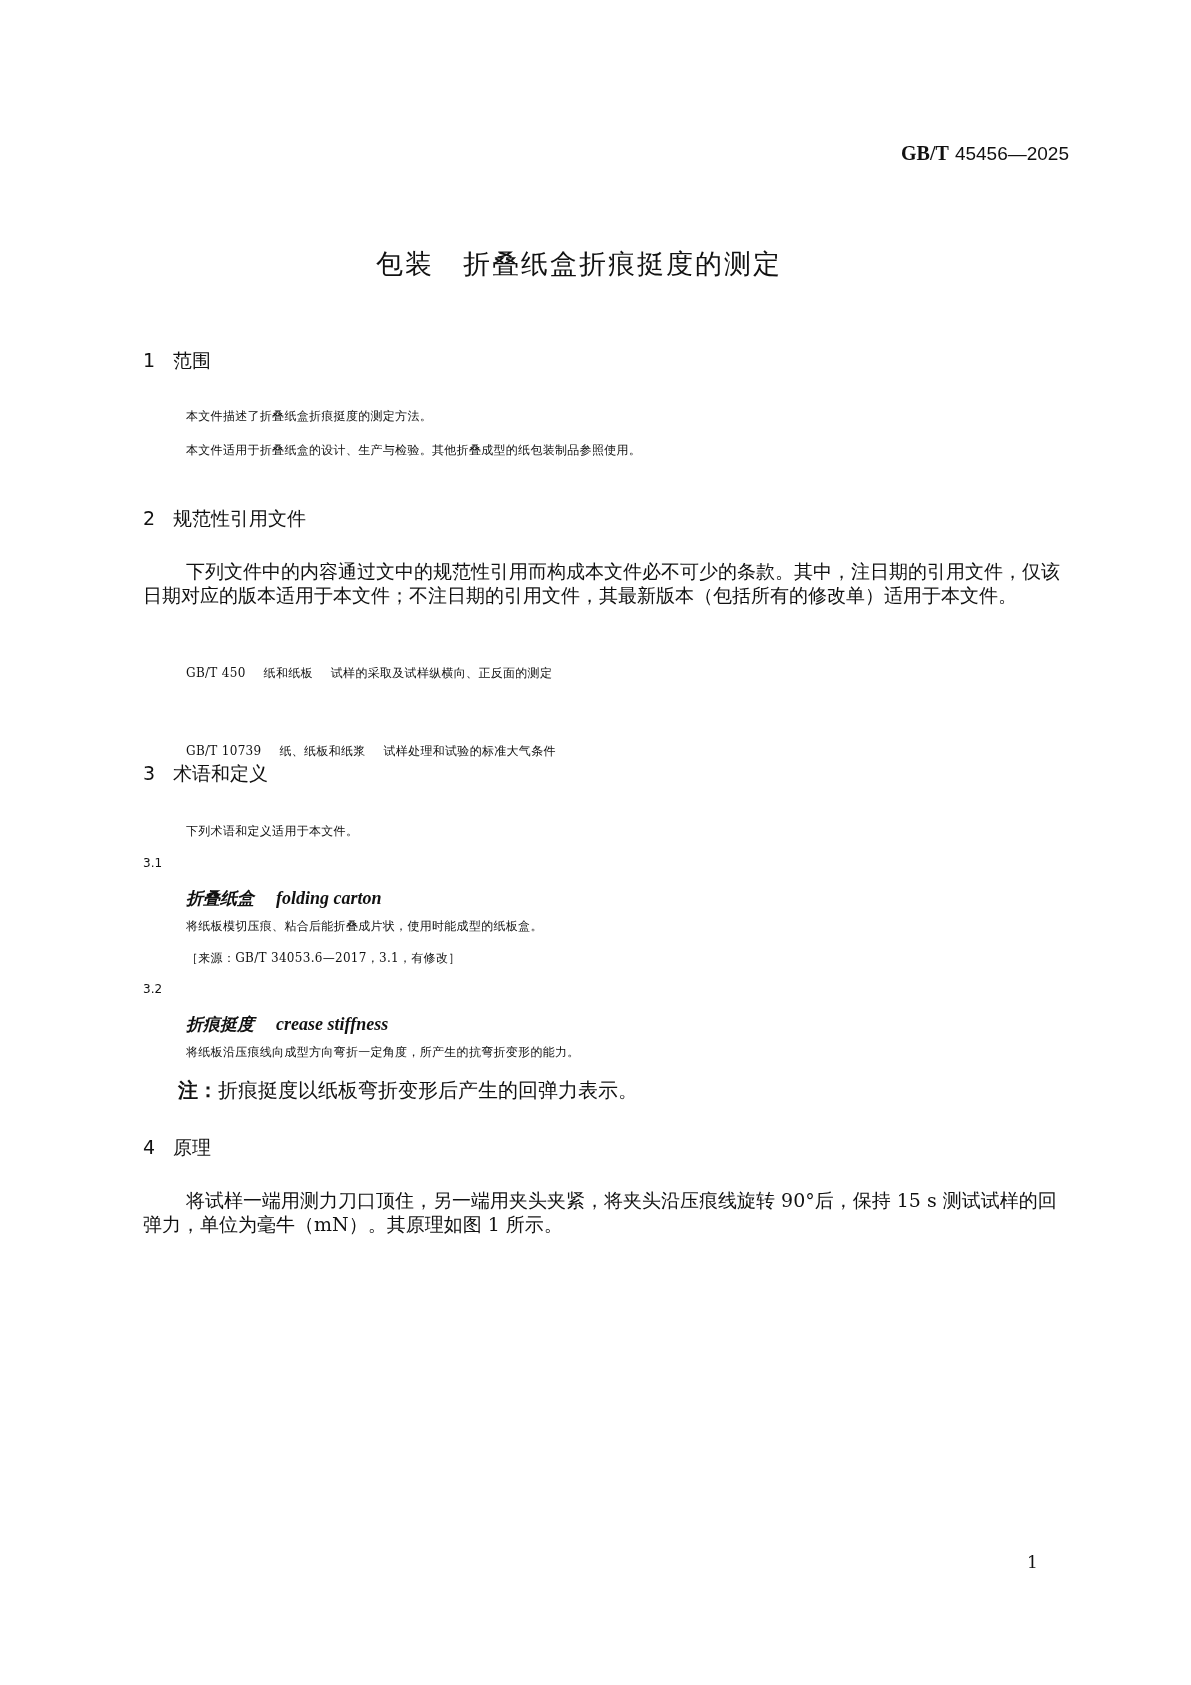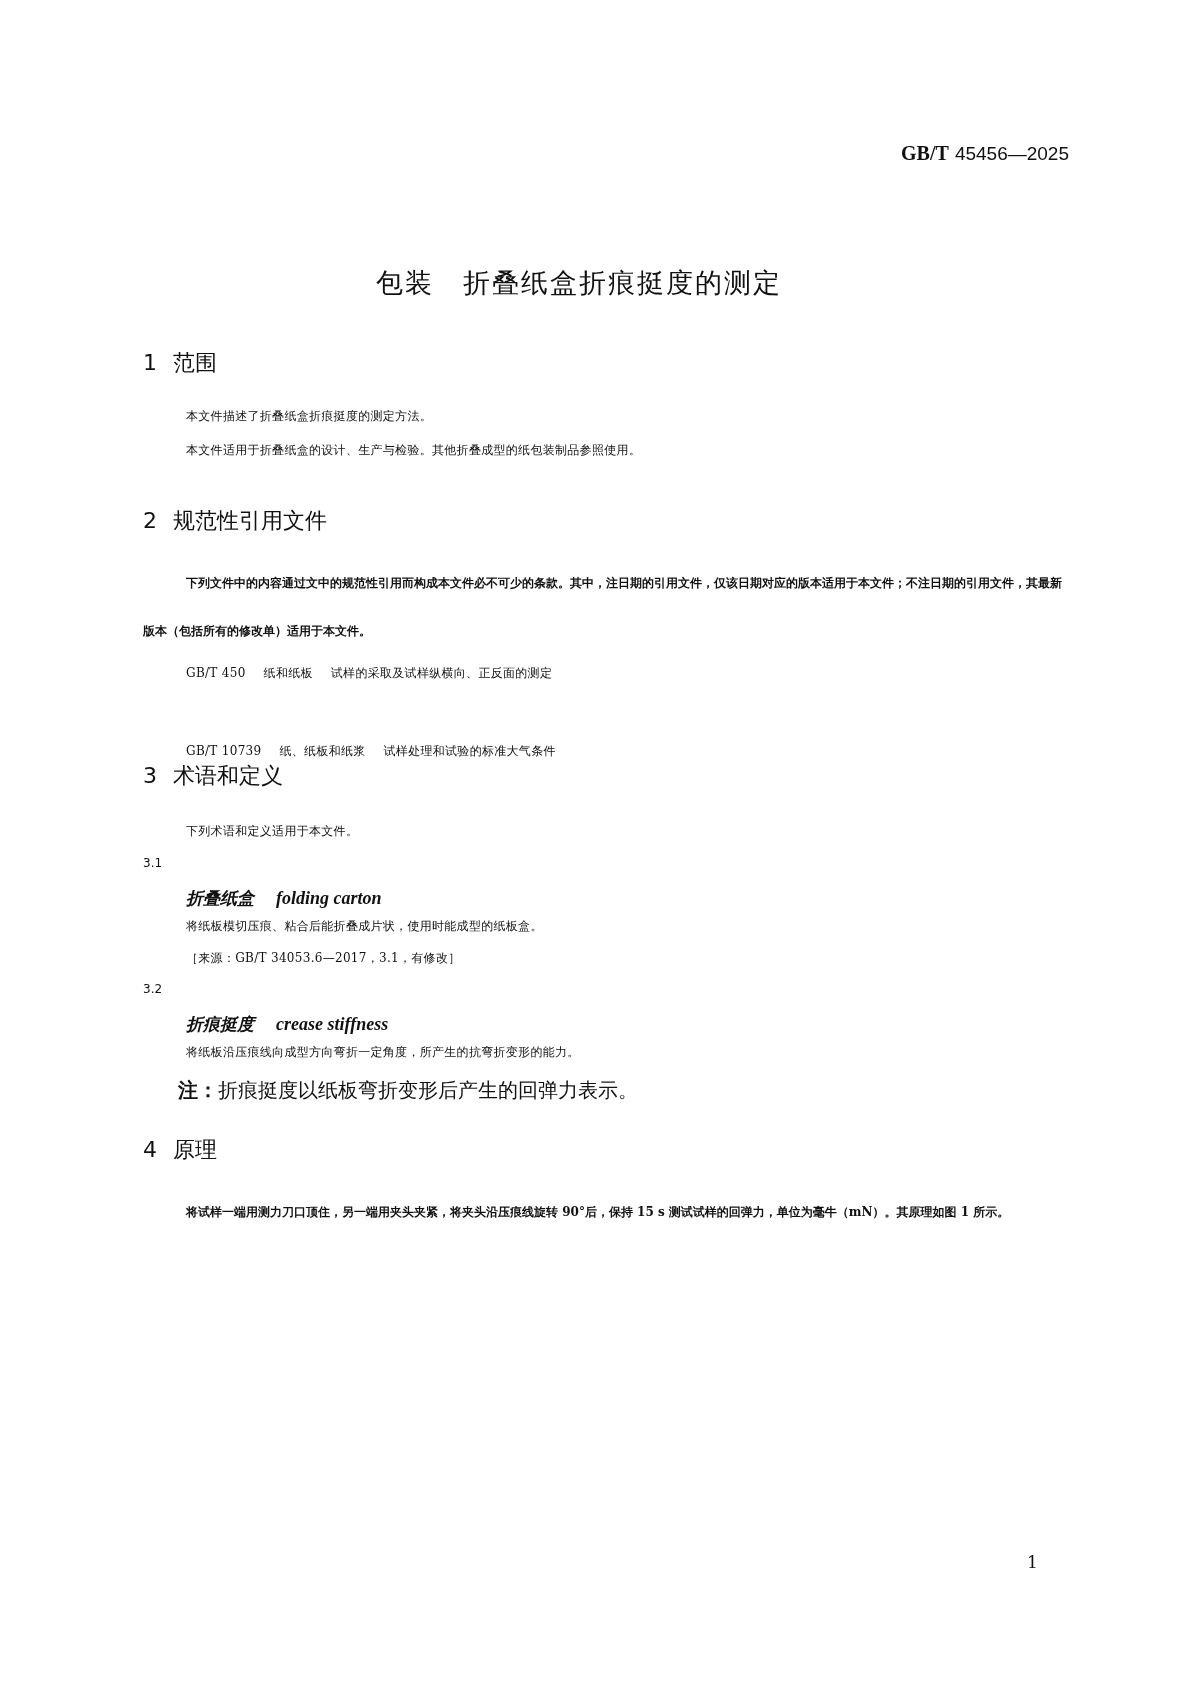--- a/index.html
+++ b/index.html
@@ -3,25 +3,25 @@
 <meta charset="utf-8">
 <style>
   html, body { margin: 0; padding: 0; background: #ffffff; }
   body { width: 1191px; height: 1685px; position: relative; overflow: hidden;
          font-family: "DejaVu Serif", "Liberation Serif", serif; color: #111; }
   .abs { position: absolute; white-space: nowrap; }
   .std-no { right: 122px; top: 142px; font-size: 19px; }
   .std-no .gb { font-family: "Liberation Serif", serif; font-weight: bold; font-size: 20px; }
   .std-no .num { font-family: "Liberation Sans", sans-serif; }
   .title { left: 0; width: 1158px; text-align: center; top: 246px; font-size: 27px;
-           font-family: "DejaVu Sans", sans-serif; letter-spacing: 2px; margin-top: 19px; }
-  .h { font-family: "DejaVu Sans", sans-serif; font-size: 22px; left: 143px; }
+           font-family: "DejaVu Sans", sans-serif; letter-spacing: 2px; }
+  .h { font-family: "DejaVu Sans", sans-serif; font-size: 19px; left: 143px; }
   .h .n { display: inline-block; width: 30px; }
   .p { font-size: 12px; left: 186px; letter-spacing: 0.3px; }
-  .just2 { left: 143px; width: 927px; font-size: 12px; white-space: normal; line-height: 48px; text-indent: 43px; font-weight: bold; }
+  .just2 { left: 143px; width: 927px; font-size: 19px; white-space: normal; line-height: 24px; text-indent: 43px; }
   .sub { font-family: "DejaVu Sans", sans-serif; font-size: 12px; left: 143px; }
   .term { left: 186px; font-size: 17px; font-weight: bold; font-style: italic; }
   .term .en { font-family: "Liberation Serif", serif; margin-left: 22px; font-size: 18px; }
   .note { left: 178px; font-size: 20px; }
   .note b { font-family: "DejaVu Sans", sans-serif; }
   .page { left: 1027px; top: 1552px; font-size: 17px; }
   .ref .code { display: inline-block; min-width: 0; margin-right: 18px; }
   .ref .t1 { margin-right: 18px; }
 </style>
 </head>

